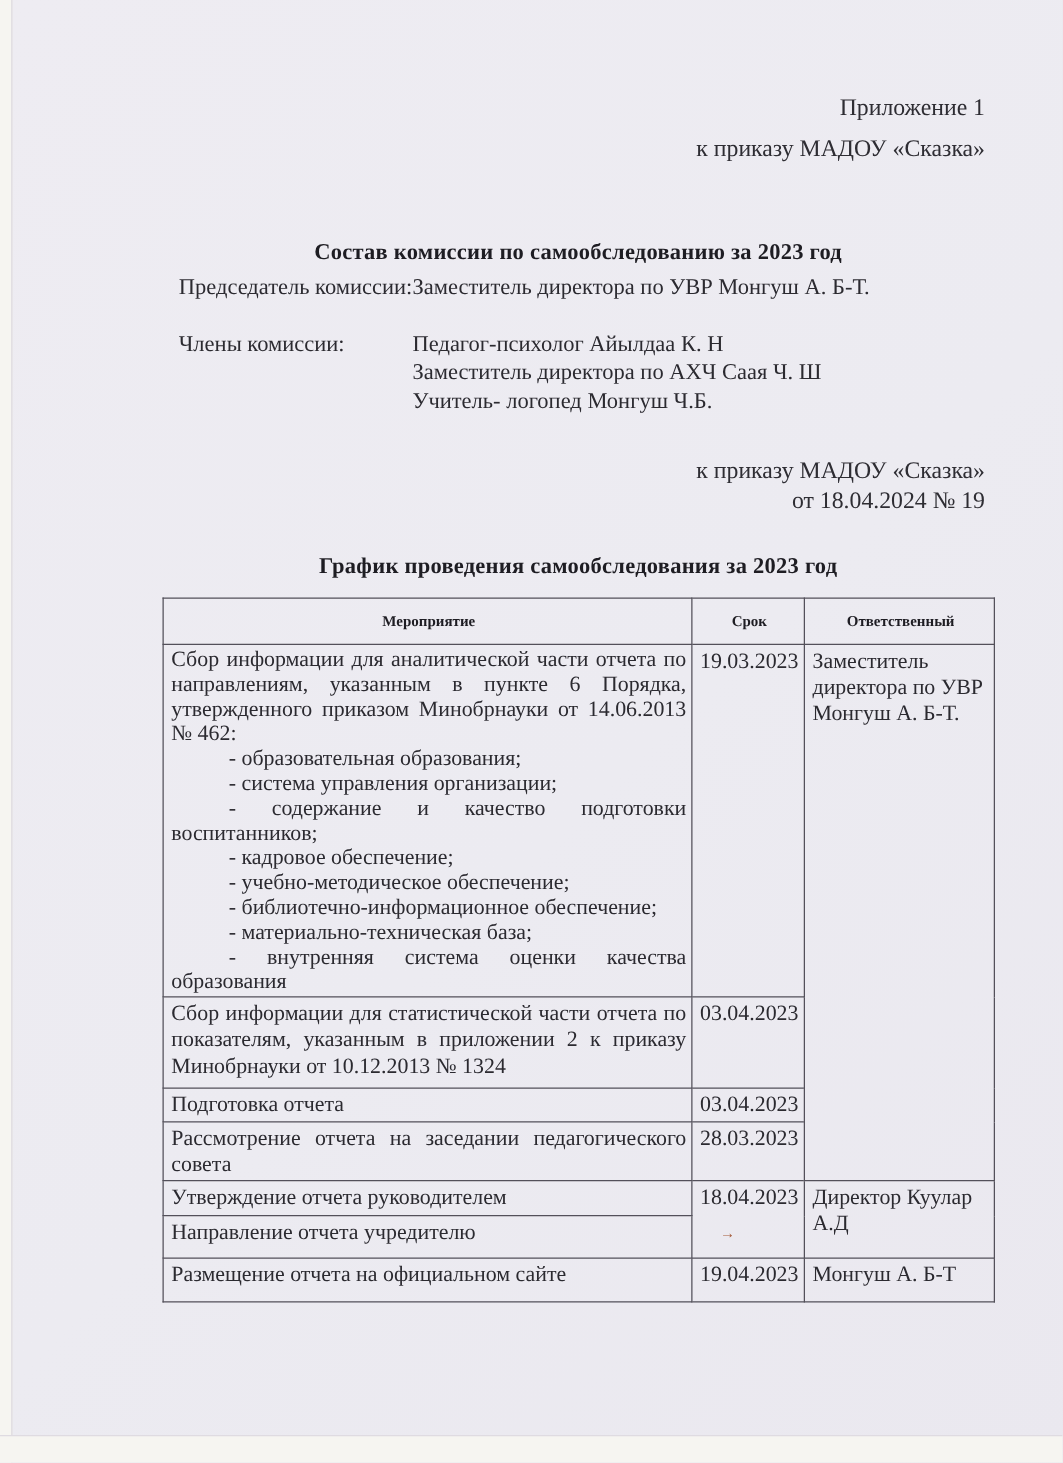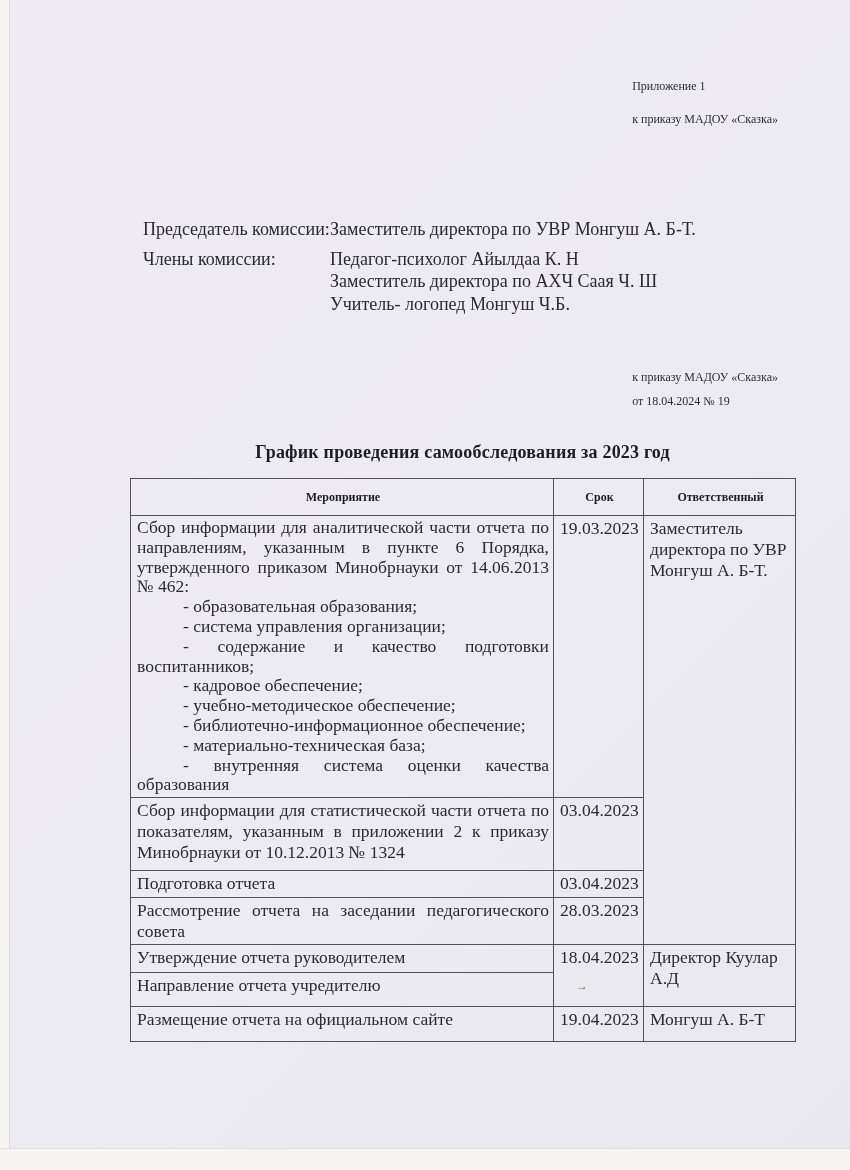--- a/index.html
+++ b/index.html
@@ -7,32 +7,32 @@
     width:850px;height:1170px;
     background:#e9e7ee;
     font-family:"Liberation Serif","DejaVu Serif",serif;
     color:#2b2a30;
     position:relative;overflow:hidden;
   }
   .page{position:absolute;inset:0;background:linear-gradient(135deg,#eeecf2 0%,#ecebf1 55%,#eae8ef 100%)}
   .edge-left{position:absolute;left:0;top:0;width:9px;height:100%;background:#f6f5f1;border-right:1px solid #dcd8de}
   .edge-bottom{position:absolute;left:0;bottom:0;width:100%;height:21px;background:#f6f5f1;border-top:1px solid #dfdbe1}
 
-  .appendix{position:absolute;right:72px;font-size:12px;color:#2e2d33}
+  .appendix{position:absolute;right:62px;text-align:right;font-size:19px;color:#2e2d33}
   .appendix1{top:70px;line-height:33px}
   .appendix2{top:365px;line-height:24px}
 
   .heading{position:absolute;left:130px;width:665px;text-align:center;font-weight:bold;font-size:18px;color:#1e1d23;letter-spacing:.2px}
   .heading1{top:191px}
   .heading2{top:442px}
 
   .commission{position:absolute;left:143px;top:218px;width:650px;font-size:18px;line-height:22.5px}
   .comrow{display:flex}
   .comrow .label{width:187px;flex-shrink:0}
-  .comrow.members{margin-top:7px}
+  .comrow.members{margin-top:23px}
 
   table.schedule{
     position:absolute;left:130px;top:478px;width:665px;
     border-collapse:collapse;table-layout:fixed;
     font-size:17.5px;line-height:21px;color:#2b2a30;
   }
   .schedule th,.schedule td{border:1.5px solid #53505a;vertical-align:top;padding:2px 4px 2px 6px;overflow:hidden}
   .schedule th{font-weight:bold;text-align:center;vertical-align:middle;font-size:12px;color:#1e1d23}
   .task{text-align:justify}
   .intro{text-align:justify;line-height:19.8px}
@@ -46,20 +46,21 @@
 
 <div class="page">
   <div class="edge-left"></div>
   <div class="edge-bottom"></div>
 
   <div class="appendix appendix1">
     <div>Приложение 1</div>
     <div>к приказу МАДОУ «Сказка»</div>
   </div>
 
+  <div class="heading heading1">Состав комиссии по самообследованию за 2023 год</div>
 
   <div class="commission">
     <div class="comrow chair">
       <div class="label">Председатель комиссии:</div>
       <div class="value">Заместитель директора по УВР Монгуш А. Б-Т.</div>
     </div>
     <div class="comrow members">
       <div class="label">Члены комиссии:</div>
       <div class="value">
         <div>Педагог-психолог Айылдаа К. Н</div>

